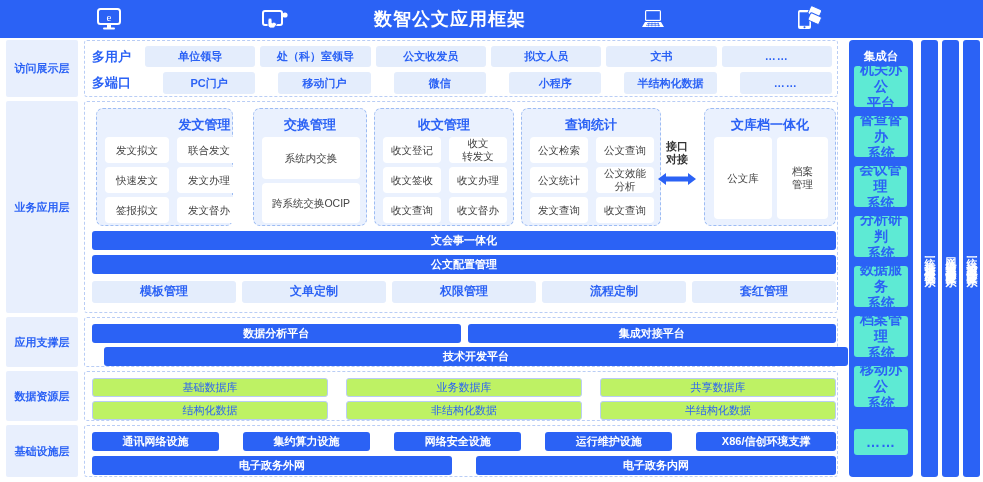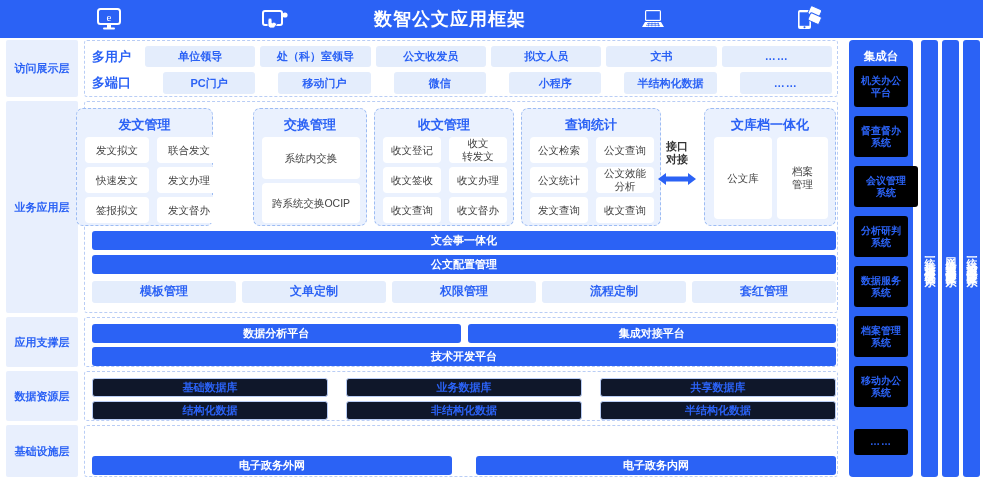--- a/index.html
+++ b/index.html
@@ -45,21 +45,21 @@
   }
 
   
   .pill {
     display:flex; align-items:center; justify-content:center;
     text-align:center; line-height:1.15;
     border-radius: 3px; font-size: 11px;
   }
   .pill-light { background:#e4edfc; color:#2b62f5; font-weight:bold; }
   .pill-blue  { background:#2b62f5; color:#ffffff; font-weight:bold; }
-  .pill-outline { background:#0f172a; color:#2b62f5; font-weight:bold; border:1px solid #b9cdf5; }
+  .pill-outline { background:#bef264; color:#2b62f5; font-weight:normal; border:1px solid #b9cdf5; }
 
   .row-key { color:#2b62f5; font-weight:bold; font-size:13px; display:flex; align-items:center; }
 
   
   .bcard {
     position:absolute;
     background:#eaf1fe;
     border:1px dashed #9dbcf3;
     border-radius:7px;
   }
@@ -74,23 +74,23 @@
   }
 
   
   .intcol {
     position:absolute; background:#2b62f5; border-radius:4px;
   }
   .intcol-title {
     color:#fff; font-size:11.5px; font-weight:bold; text-align:center;
   }
   .intitem {
-    position:absolute; background:#000000; border-radius:3px;
+    position:absolute; background:#5eead4; border-radius:3px;
     display:flex; align-items:center; justify-content:center;
-    color:#2b62f5; font-weight:bold; font-size:10px; text-align:center; line-height:1.2;
+    color:#2b62f5; font-weight:bold; font-size:14px; text-align:center; line-height:1.2;
   }
 
   
   .vbar {
     position:absolute; background:#2b62f5; border-radius:3px;
     display:flex; align-items:center; justify-content:center;
   }
   .vbar span {
     writing-mode: vertical-rl;
     color:#fff; font-size:11px; font-weight:bold; letter-spacing:2px;
@@ -190,21 +190,21 @@
         <div class="pill pill-light" style="flex:1">半结构化数据</div>
         <div class="pill pill-light dots" style="flex:1">……</div>
       </div>
     </div>
 
     <div class="layer-label" style="top:63px; height:212px;">
       <span>业务应用层</span>
     </div>
     <div class="layer-zone" style="top:63px; height:212px; width:754px;"></div>
 
-    <div class="bcard" style="left:76px; top:70px; width:137px; height:118px;">
+    <div class="bcard" style="left:96px; top:70px; width:137px; height:118px;padding-left:40px;">
       <div class="bcard-title" style="position:absolute; top:7px;">发文管理</div>
       <div class="bsub" style="left:8px;  top:28px; width:64px; height:26px;">发文拟文</div>
       <div class="bsub" style="left:80px; top:28px; width:64px; height:26px;">联合发文</div>
       <div class="bsub" style="left:8px;  top:58px; width:64px; height:26px;">快速发文</div>
       <div class="bsub" style="left:80px; top:58px; width:64px; height:26px;">发文办理</div>
       <div class="bsub" style="left:8px;  top:88px; width:64px; height:26px;">签报拟文</div>
       <div class="bsub" style="left:80px; top:88px; width:64px; height:26px;">发文督办</div>
     </div>
 
     <div class="bcard" style="left:253px; top:70px; width:114px; height:118px;">
@@ -263,21 +263,21 @@
 
     <div class="layer-label" style="top:279px; height:50px;">
       <span>应用支撑层</span>
     </div>
     <div class="layer-zone" style="top:279px; height:50px; width:754px;"></div>
 
     <div style="position:absolute; left:92px; top:286px; width:744px; height:19px; display:flex; gap:7px;">
       <div class="pill pill-blue" style="flex:1; font-size:11px;">数据分析平台</div>
       <div class="pill pill-blue" style="flex:1; font-size:11px;">集成对接平台</div>
     </div>
-    <div class="pill pill-blue" style="position:absolute; left:92px; top:309px; width:744px; height:19px; font-size:11px;">技术开发平台</div>
+    <div class="pill pill-blue" style="position:absolute; left:104px; top:309px; width:744px; height:19px; font-size:11px;">技术开发平台</div>
 
     <div class="layer-label" style="top:333px; height:50px;">
       <span>数据资源层</span>
     </div>
     <div class="layer-zone" style="top:333px; height:50px; width:754px;"></div>
 
     <div style="position:absolute; left:92px; top:340px; width:744px; height:19px; display:flex; gap:18px;">
       <div class="pill pill-outline" style="flex:1; font-size:11px;">基础数据库</div>
       <div class="pill pill-outline" style="flex:1; font-size:11px;">业务数据库</div>
       <div class="pill pill-outline" style="flex:1; font-size:11px;">共享数据库</div>
@@ -286,32 +286,39 @@
       <div class="pill pill-outline" style="flex:1; font-size:11px;">结构化数据</div>
       <div class="pill pill-outline" style="flex:1; font-size:11px;">非结构化数据</div>
       <div class="pill pill-outline" style="flex:1; font-size:11px;">半结构化数据</div>
     </div>
 
     <div class="layer-label" style="top:387px; height:52px;">
       <span>基础设施层</span>
     </div>
     <div class="layer-zone" style="top:387px; height:52px; width:754px;"></div>
 
+    <div style="position:absolute; left:92px; top:394px; width:744px; height:19px; display:flex; gap:24px;">
+      <div class="pill pill-blue" style="flex:1; font-size:11px;">通讯网络设施</div>
+      <div class="pill pill-blue" style="flex:1; font-size:11px;">集约算力设施</div>
+      <div class="pill pill-blue" style="flex:1; font-size:11px;">网络安全设施</div>
+      <div class="pill pill-blue" style="flex:1; font-size:11px;">运行维护设施</div>
+      <div class="pill pill-blue" style="flex:1.1; font-size:11px;">X86/信创环境支撑</div>
+    </div>
     <div style="position:absolute; left:92px; top:418px; width:744px; height:19px; display:flex; gap:24px;">
       <div class="pill pill-blue" style="flex:1; font-size:11px;">电子政务外网</div>
       <div class="pill pill-blue" style="flex:1; font-size:11px;">电子政务内网</div>
     </div>
 
     <div class="intcol" style="left:849px; top:2px; width:64px; height:437px;">
       <div class="intcol-title" style="position:absolute; top:9px; width:100%;">集成台</div>
       <div class="intitem" style="left:5px; top:26px;  width:54px; height:41px; white-space:pre-line;">机关办公
 平台</div>
       <div class="intitem" style="left:5px; top:76px;  width:54px; height:41px; white-space:pre-line;">督查督办
 系统</div>
-      <div class="intitem" style="left:5px; top:126px; width:64px; height:41px; white-space:pre-line;">会议管理
+      <div class="intitem" style="left:5px; top:126px; width:53px; height:41px; white-space:pre-line;">会议管理
 系统</div>
       <div class="intitem" style="left:5px; top:176px; width:54px; height:41px; white-space:pre-line;">分析研判
 系统</div>
       <div class="intitem" style="left:5px; top:226px; width:54px; height:41px; white-space:pre-line;">数据服务
 系统</div>
       <div class="intitem" style="left:5px; top:276px; width:54px; height:41px; white-space:pre-line;">档案管理
 系统</div>
       <div class="intitem" style="left:5px; top:326px; width:54px; height:41px; white-space:pre-line;">移动办公
 系统</div>
       <div class="intitem dots" style="left:5px; top:389px; width:54px; height:26px;">……</div>

